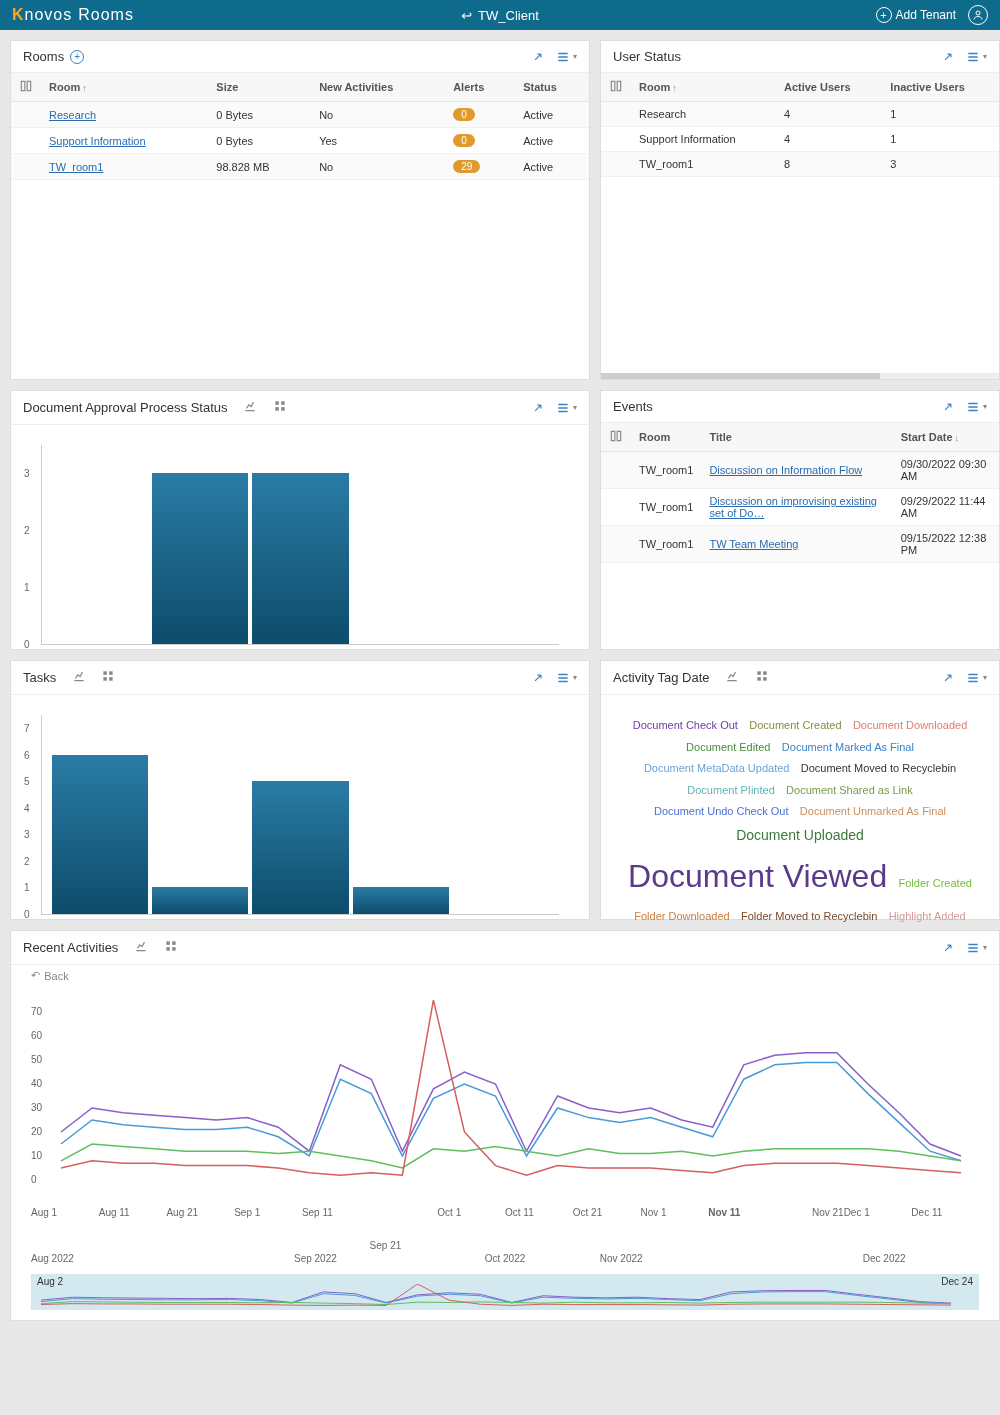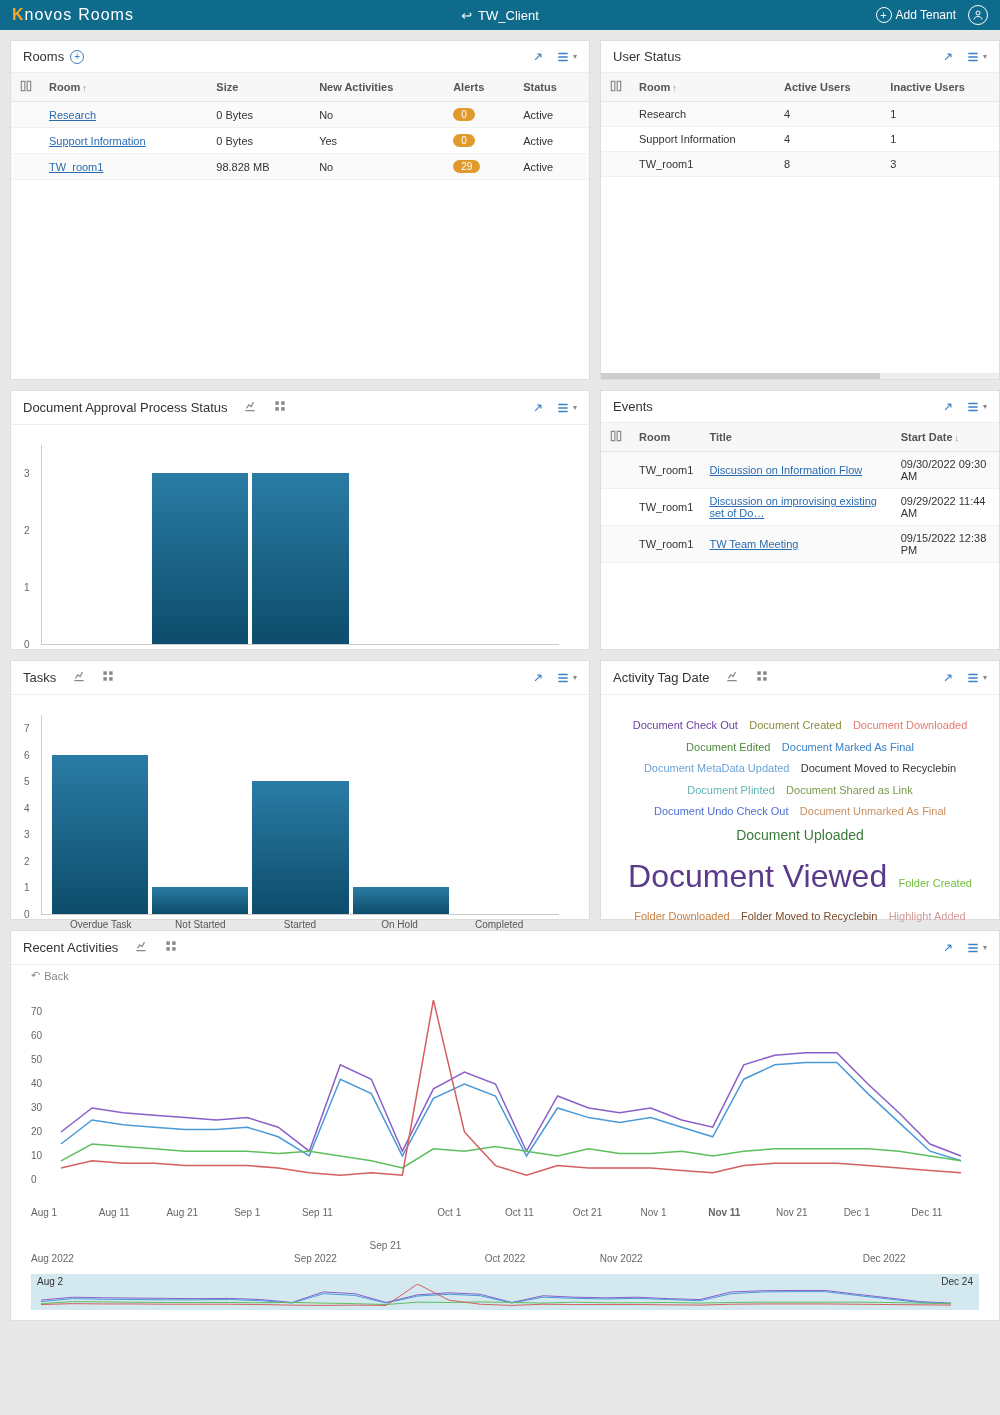--- a/index.html
+++ b/index.html
@@ -341,27 +341,20 @@
           <div class="ytick" style="bottom: 53.3333%;">4</div>
           <div class="ytick" style="bottom: 66.6667%;">5</div>
           <div class="ytick" style="bottom: 80%;">6</div>
           <div class="ytick" style="bottom: 93.3333%;">7</div>
           <div class="bar" style="height: 80%;"></div>
           <div class="bar" style="height: 13.3333%;"></div>
           <div class="bar" style="height: 66.6667%;"></div>
           <div class="bar" style="height: 13.3333%;"></div>
           <div class="bar" style="height: 0%;"></div>
         </div>
-      <div class="bar-labels" id="tasks-labels">
-          <span>Overdue Task</span>
-          <span>Not Started</span>
-          <span>Started</span>
-          <span>On Hold</span>
-          <span>Completed</span>
-        </div>
     </div>
   </div>
 
   <div class="panel med">
     <div class="panel-hdr">
       <div class="panel-title">
         <span>Activity Tag Date</span>&nbsp;
         <span class="small-icon"><svg viewBox="0 0 24 24" fill="none" stroke="currentColor" stroke-width="2">
               <path d="M4 20h16M6 16l4-6 4 3 4-8"></path>
             </svg></span>&nbsp;
@@ -441,21 +434,21 @@
           <div style="flex: 1 1 0%;">Aug 11</div>
           <div style="flex: 1 1 0%;">Aug 21</div>
           <div style="flex: 1 1 0%;">Sep 1</div>
           <div style="flex: 1 1 0%;">Sep 11</div>
           <div style="flex: 1 1 0%; margin-top: 33px;">Sep 21</div>
           <div style="flex: 1 1 0%;">Oct 1</div>
           <div style="flex: 1 1 0%;">Oct 11</div>
           <div style="flex: 1 1 0%;">Oct 21</div>
           <div style="flex: 1 1 0%;">Nov 1</div>
           <div style="flex: 1 1 0%; font-weight: bold;">Nov 11</div>
-          <div style="flex: 1 1 0%;">Nov 21</div>
+          <div style="flex: 1 1 0%; text-align: right;">Nov 21</div>
           <div style="flex: 1 1 0%;">Dec 1</div>
           <div style="flex: 1 1 0%;">Dec 11</div>
         </div>
       <div id="line-months" style="display:flex; font-size:10px; color:#666; margin-top:2px;">
           <div style="flex: 1 1 0%; text-align: left;">Aug 2022</div>
           <div style="flex: 1 1 0%; text-align: center;">Sep 2022</div>
           <div style="flex: 1 1 0%; text-align: center;">Oct 2022</div>
           <div style="flex: 1 1 0%; text-align: left;">Nov 2022</div>
           <div style="flex: 1 1 0%; text-align: center;">Dec 2022</div>
         </div>

